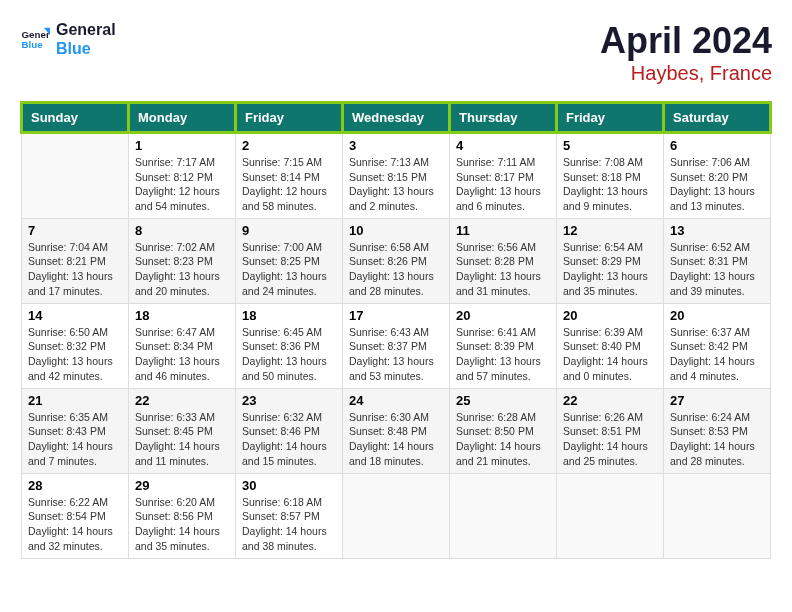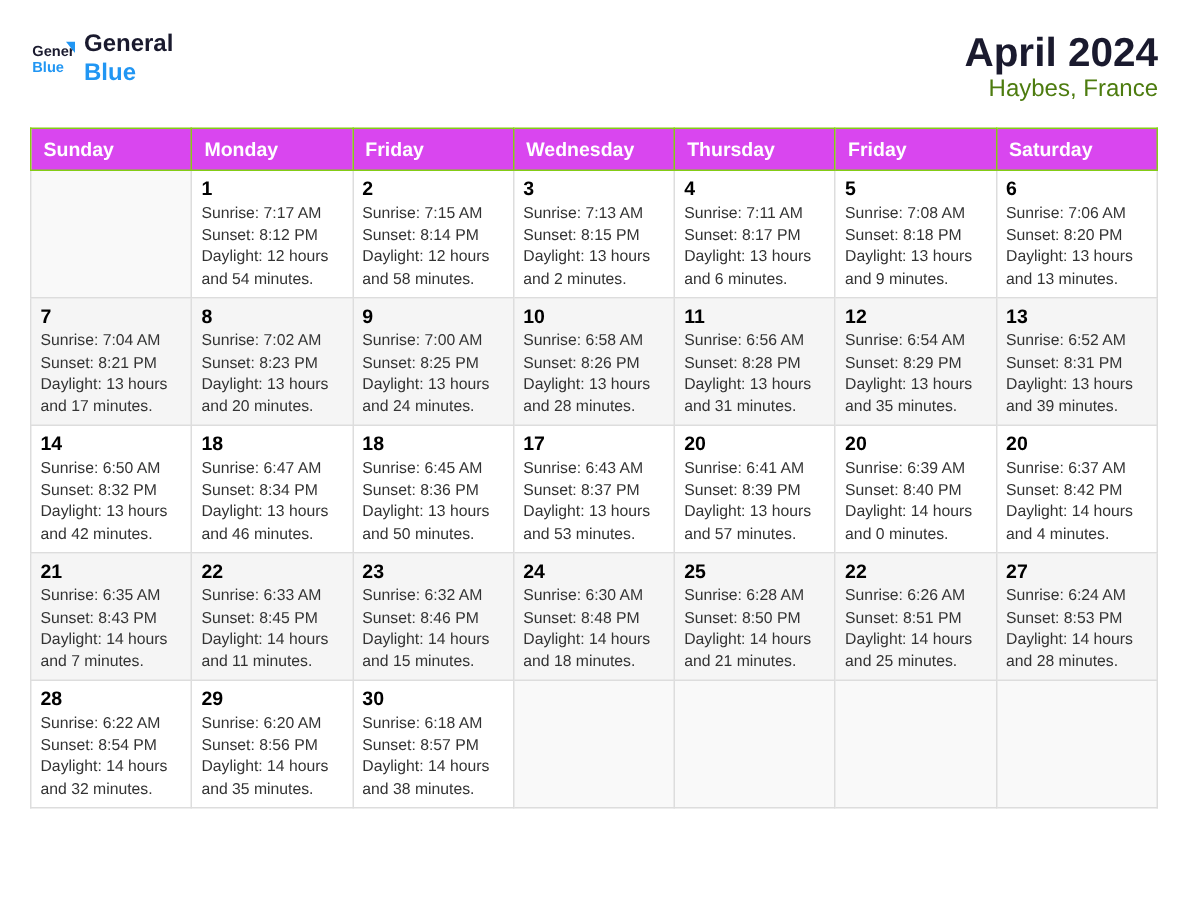--- a/index.html
+++ b/index.html
@@ -22,41 +22,41 @@
     }
     .logo-icon {
       width: 30px;
       height: 30px;
       margin-right: 2px;
     }
     .title-block {
       text-align: right;
     }
     .month-title {
-      font-size: 27px;
+      font-size: 36px;
       font-weight: bold;
       color: #1a1a2e;
     }
     .location-title {
-      font-size: 16px;
-      color: #4d7c0f;
+      font-size: 20px;
+      color: #b91c1c;
     }
     table {
       width: 100%;
       border-collapse: collapse;
       font-size: 11px;
     }
     thead tr th {
-      background-color: #d946ef;
+      background-color: #0f766e;
       color: #fff;
       padding: 6px 8px;
       text-align: left;
       font-size: 13px;
       font-weight: bold;
-      border: 1px solid #84cc16;
+      border: 3px solid #84cc16;
     }
     tbody tr {
       border-bottom: 1px solid #ccc;
     }
     tbody tr td {
       border: 1px solid #ddd;
       padding: 4px 6px;
       vertical-align: top;
       width: calc(100% / 7);
       min-height: 80px;

